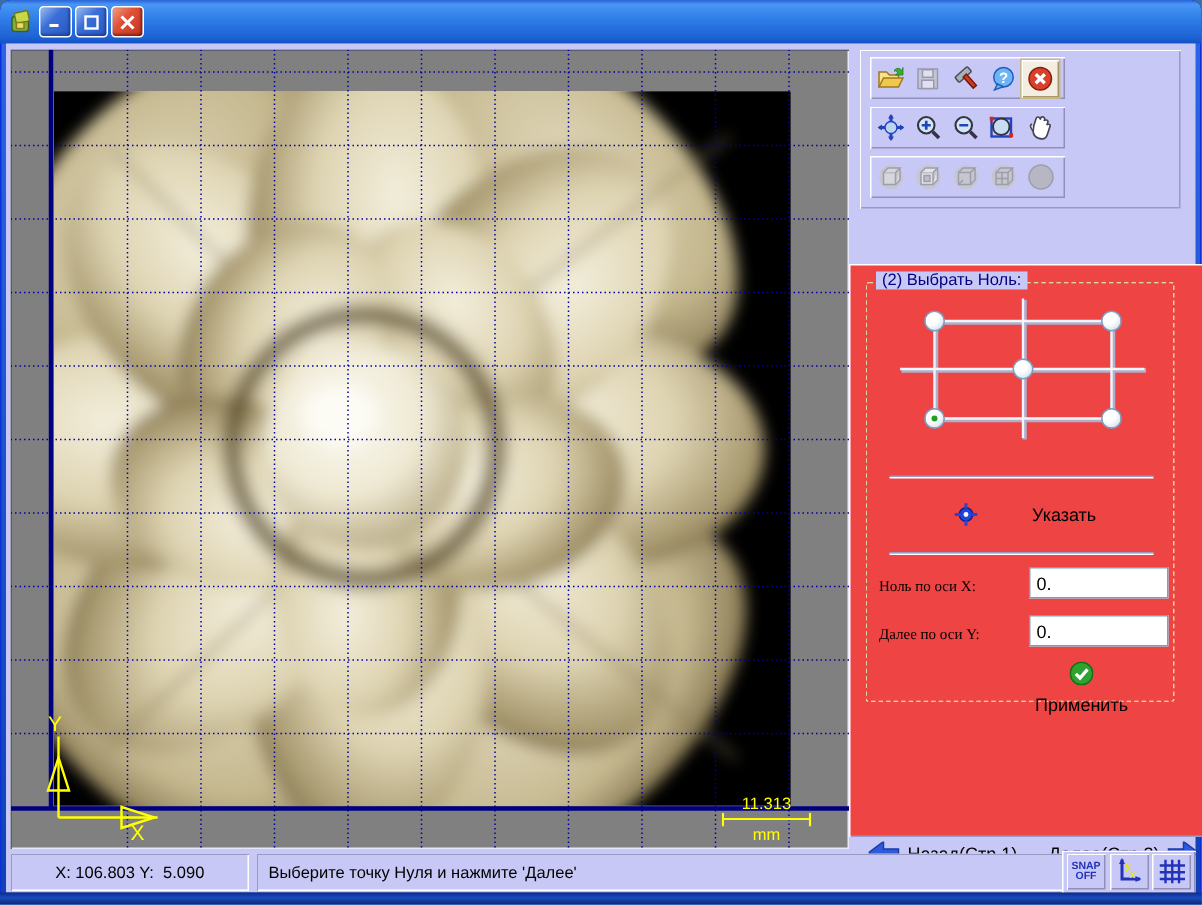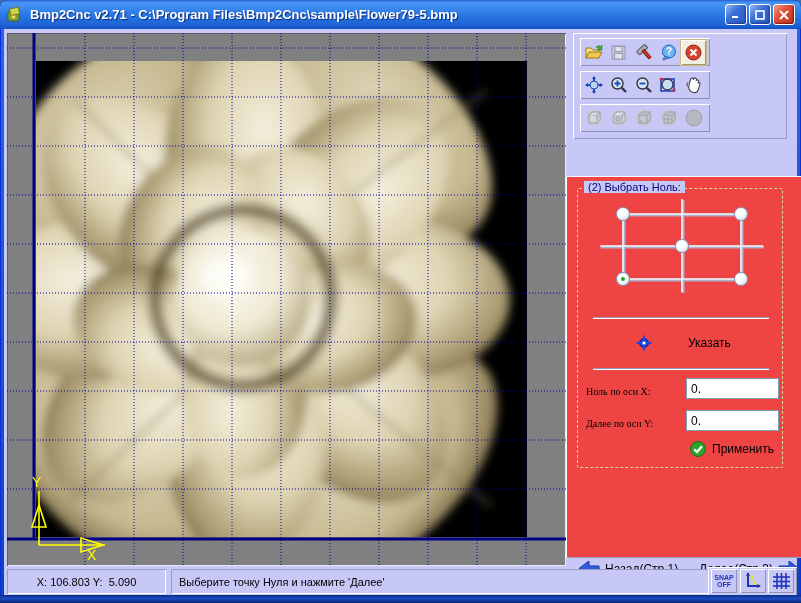--- a/index.html
+++ b/index.html
@@ -81,21 +81,20 @@
 <body>
 
 <div id="window">
 
   <div id="titlebar" class="abs">
     <svg width="18" height="18" viewBox="0 0 18 18">
       <rect x="2" y="5" width="11" height="10" rx="2" fill="#7BAE3C" stroke="#3E6018"></rect>
       <rect x="4" y="2" width="9" height="7" rx="1" fill="#C8D84A" stroke="#6E7A1A" transform="rotate(-12 8 5)"></rect>
       <rect x="5" y="9" width="5" height="4" fill="#E8E060" stroke="#8A7A20"></rect>
     </svg>
-    <span id="title-text">Bmp2Cnc v2.71 - C:\Program Files\Bmp2Cnc\sample\Flower79-5.bmp</span>
     <div class="winbtn">
         <svg width="10" height="9" viewBox="0 0 10 9">
           <rect x="1" y="6" width="6" height="2" fill="#fff"></rect>
         </svg>
       </div>
     <div class="winbtn">
         <svg width="10" height="10" viewBox="0 0 10 10">
           <rect x="1" y="1" width="8" height="8" fill="none" stroke="#fff" stroke-width="1.6"></rect>
         </svg>
       </div>
@@ -198,20 +197,31 @@
         <g stroke="#FFFF00" stroke-width="1.6" fill="none">
           <line x1="22" y1="20" x2="22" y2="74"></line>
           <polygon points="22,34 15,56 29,56"></polygon>
           <line x1="22" y1="74" x2="88" y2="74"></line>
           <polygon points="64,67 86,74 64,81"></polygon>
         </g>
         <text x="15" y="16" fill="#FFFF00" font-size="14">Y</text>
         <text x="70" y="89" fill="#FFFF00" font-size="14">X</text>
       </svg>
 
+      <div id="scale-indicator" class="abs">
+        <div>11.313</div>
+        <svg width="66" height="9" viewBox="0 0 66 9" style="margin:0 auto">
+          <g stroke="#FFFF00" stroke-width="1.4">
+            <line x1="4" y1="4" x2="62" y2="4"></line>
+              <line x1="4" y1="0" x2="4" y2="9"></line>
+              <line x1="62" y1="0" x2="62" y2="9"></line>
+          </g>
+        </svg>
+        <div>mm</div>
+      </div>
     </div>
 
     <div id="toolbox" class="abs">
       <div class="toolrow" style="top:5px;">
         <div class="tbtn">
           <svg width="18" height="16" viewBox="0 0 18 16">
             <path d="M1 14 V4 h5 l2 2 h6 v2" fill="#F7E38A" stroke="#A07818"></path>
             <path d="M1 14 L4 8 h13 l-3 6 Z" fill="#F0C850" stroke="#A07818"></path>
             <path d="M11 3 q3 -3 5 0 l1 -2 v5 h-5 l1.5 -1.5 q-1.5 -2 -2.5 -1" fill="#3BAA3B" stroke="#1E7A1E" stroke-width=".5"></path>
           </svg>
@@ -372,21 +382,21 @@
         </div>
 
         <div class="sep" style="top:179px;"></div>
 
         <label class="fieldlabel" style="left:8px;top:197px;">Ноль по оси X:</label>
         <input class="fieldbox" style="left: 108px; top: 189px;" value="0.">
 
         <label class="fieldlabel" style="left:8px;top:229px;">Далее по оси Y:</label>
         <input class="fieldbox" style="left: 108px; top: 221px;" value="0.">
 
-        <div class="linkbtn" style="left:112px;top:252px;">
+        <div class="linkbtn" style="left:112px;top:252px;flex-direction:column;">
           <svg width="16" height="16" viewBox="0 0 16 16">
             <circle cx="8" cy="8" r="7.5" fill="#2FA32F" stroke="#1A6E1A"></circle>
             <path d="M4.2 8.2 L7 11 L12 5.2" stroke="#fff" stroke-width="2.2" fill="none"></path>
           </svg>
           <span>Применить</span>
         </div>
       </div>
 
       <div class="navbtn" style="left:13px;top:385px;">
         <svg width="21" height="15" viewBox="0 0 21 15">

